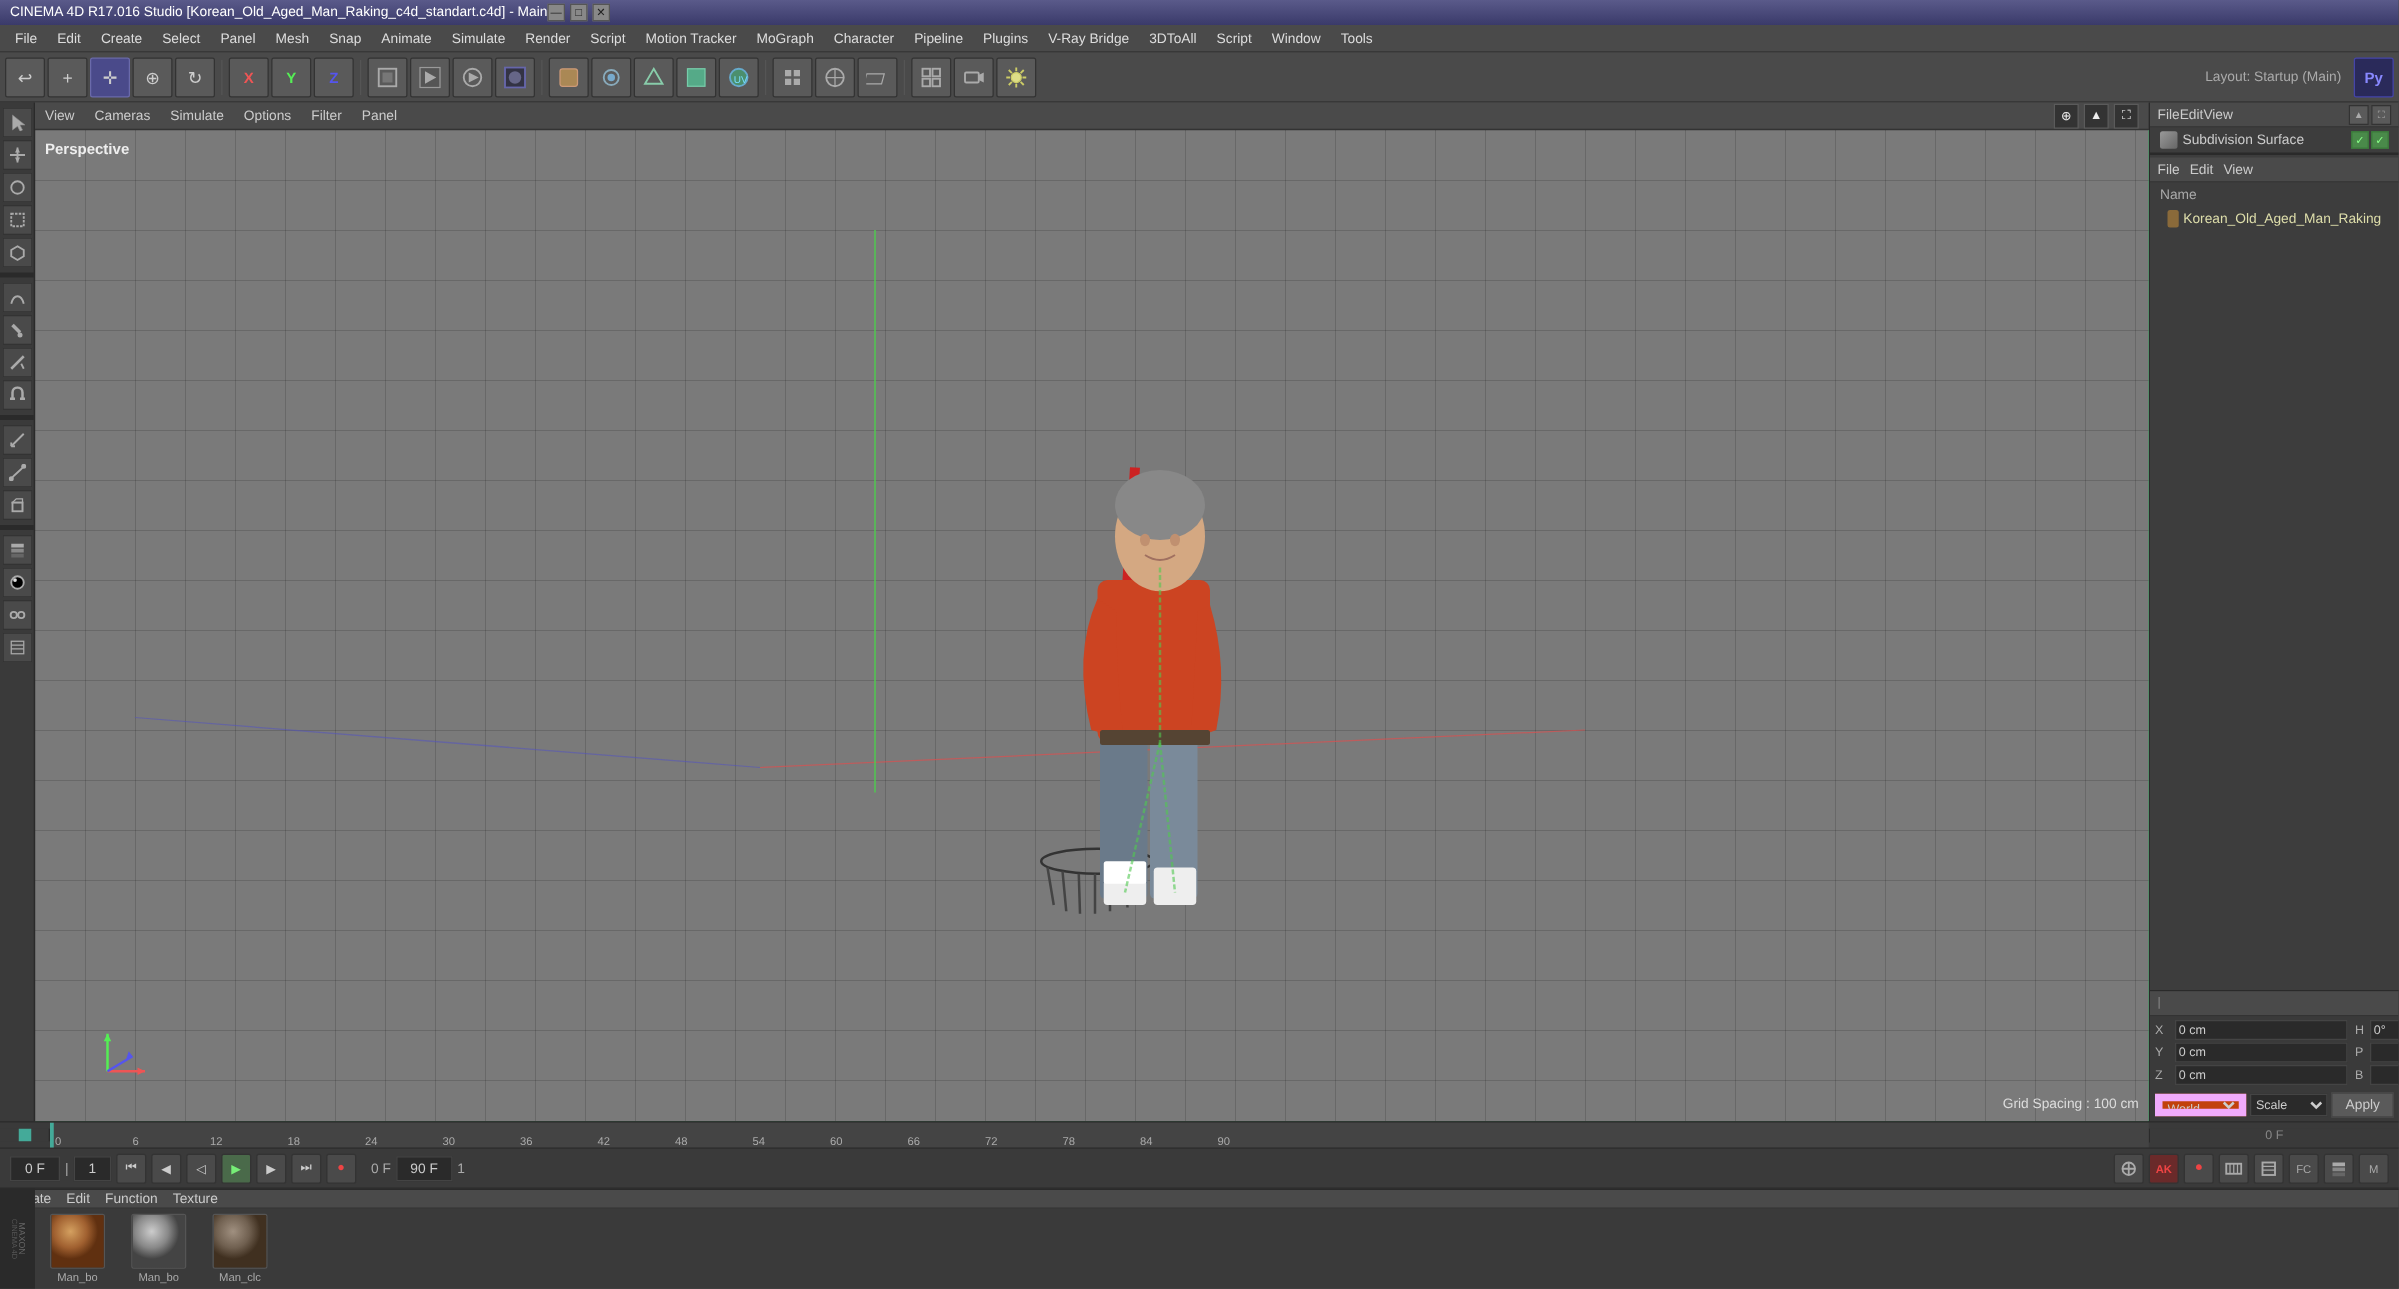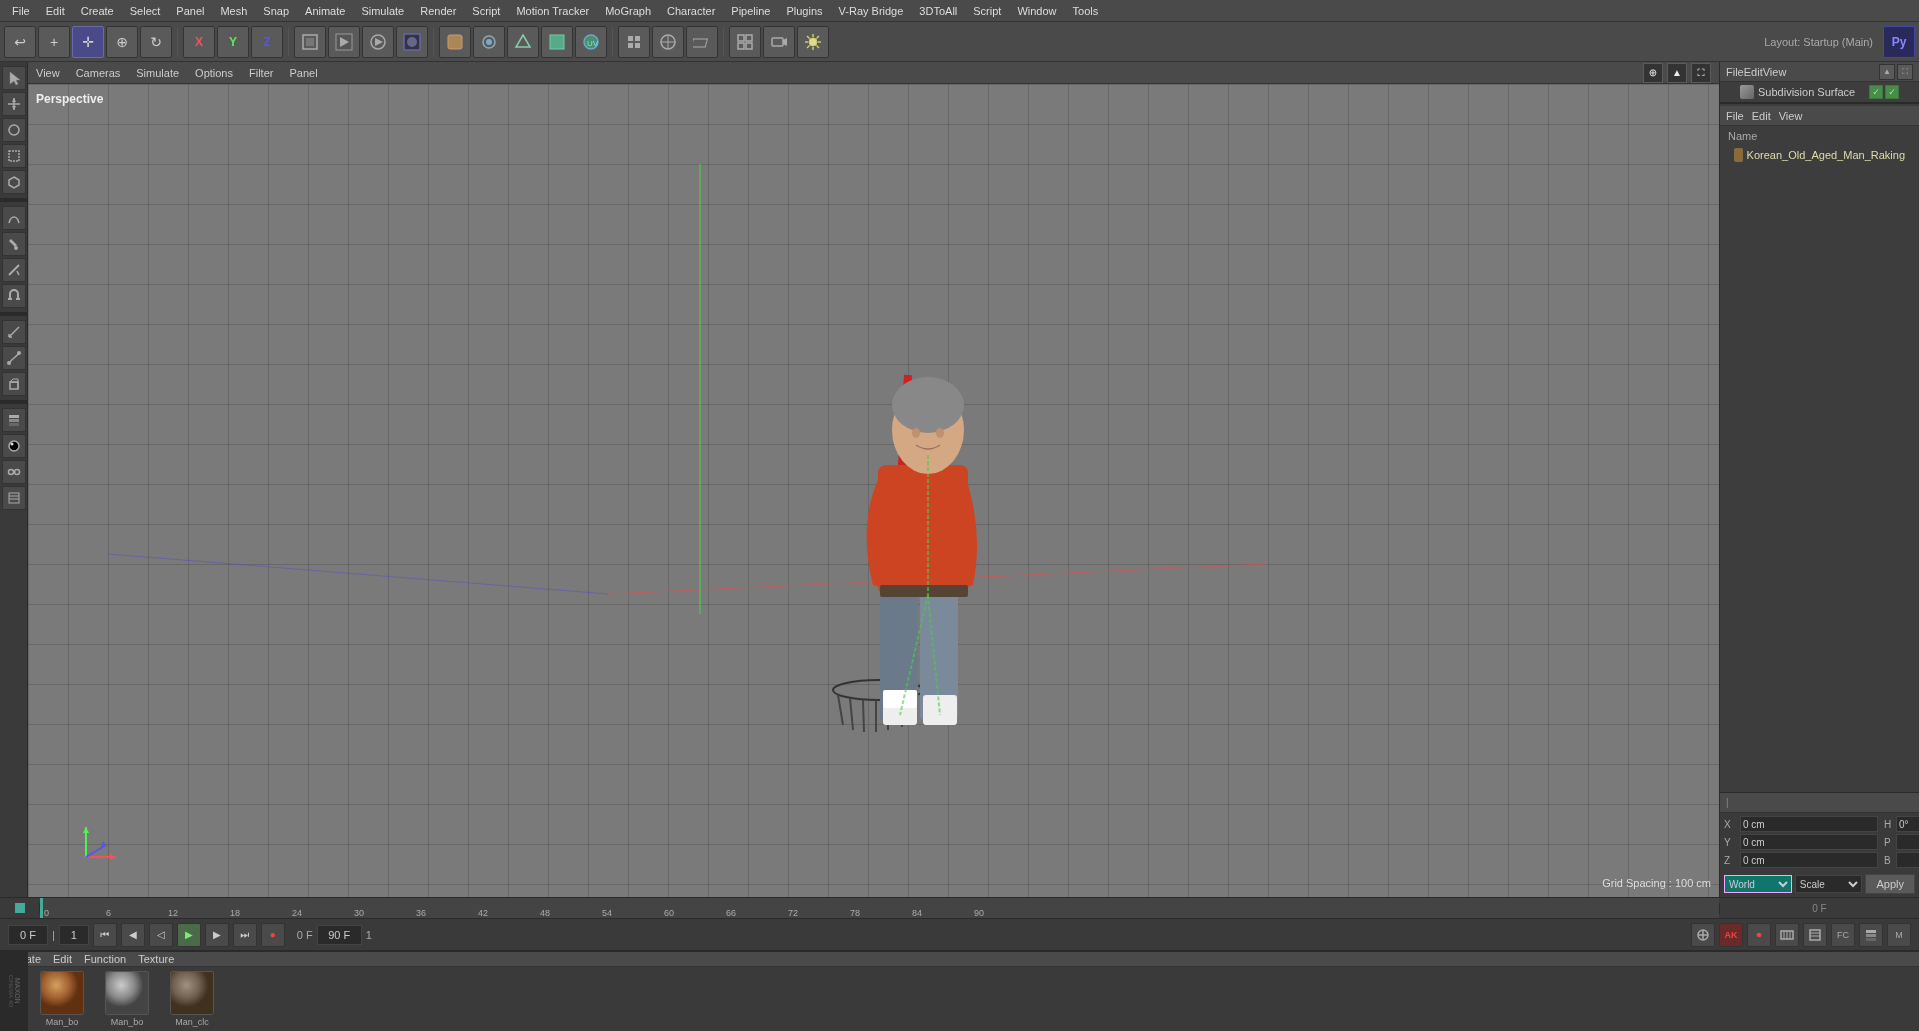--- a/index.html
+++ b/index.html
@@ -390,21 +390,21 @@
       justify-content: center;
       font-size: 8px;
       color: #aaa;
       cursor: pointer;
     }
 
     .subdivision-item {
       display: flex;
       align-items: center;
       gap: 4px;
-      padding: 3px 20px;
+      padding: 3px 8px;
       font-size: 11px;
       color: #ccc;
     }
     .subdiv-icon {
       width: 14px;
       height: 14px;
       background: #888;
       border-radius: 2px;
     }
     .subdiv-checks {
@@ -471,20 +471,28 @@
       border-bottom: 1px solid #333;
       font-size: 11px;
       margin-top: 2px;
     }
   </style>
 </head>
 <body>
 
 <div id="full-layout">
 
+  <div id="titlebar">
+    <span>CINEMA 4D R17.016 Studio [Korean_Old_Aged_Man_Raking_c4d_standart.c4d] - Main</span>
+    <div id="titlebar-controls">
+      <div class="titlebar-btn">—</div>
+      <div class="titlebar-btn">□</div>
+      <div class="titlebar-btn">✕</div>
+    </div>
+  </div>
 
   <div id="menubar">
     <div class="menu-item">File</div>
     <div class="menu-item">Edit</div>
     <div class="menu-item">Create</div>
     <div class="menu-item">Select</div>
     <div class="menu-item">Panel</div>
     <div class="menu-item">Mesh</div>
     <div class="menu-item">Snap</div>
     <div class="menu-item">Animate</div>
@@ -882,21 +890,21 @@
           <span style="color:#aaa;width:14px;padding-left:4px;">P</span>
           <input class="attr-input" type="text" style="height: 16px; background: rgb(42, 42, 42); border: 1px solid rgb(68, 68, 68); color: rgb(204, 204, 204); font-size: 10px; padding: 0px 2px;">
 
           <span style="color:#aaa;width:14px;">Z</span>
           <input class="attr-input" type="text" style="height: 16px; background: rgb(42, 42, 42); border: 1px solid rgb(68, 68, 68); color: rgb(204, 204, 204); font-size: 10px; padding: 0px 2px;" value="0 cm">
           <span style="color:#aaa;width:14px;padding-left:4px;">B</span>
           <input class="attr-input" type="text" style="height: 16px; background: rgb(42, 42, 42); border: 1px solid rgb(68, 68, 68); color: rgb(204, 204, 204); font-size: 10px; padding: 0px 2px;">
         </div>
 
         <div style="display:flex; gap:3px; padding:3px 4px; align-items:center;">
-          <select class="attr-dropdown" style="height:18px;background:#0f766e;border:1px solid #f0abfc;color:#ccc;font-size:10px;flex:1;">
+          <select class="attr-dropdown" style="height:18px;background:#c2410c;border:6px solid #f0abfc;color:#ccc;font-size:10px;flex:1;">
             <option value="World">World</option>
           </select>
           <select class="attr-dropdown" style="height:18px;background:#2a2a2a;border:1px solid #444;color:#ccc;font-size:10px;flex:1;">
             <option value="Scale">Scale</option>
           </select>
           <button id="apply-btn">Apply</button>
         </div>
       </div>
     </div>
   </div>

